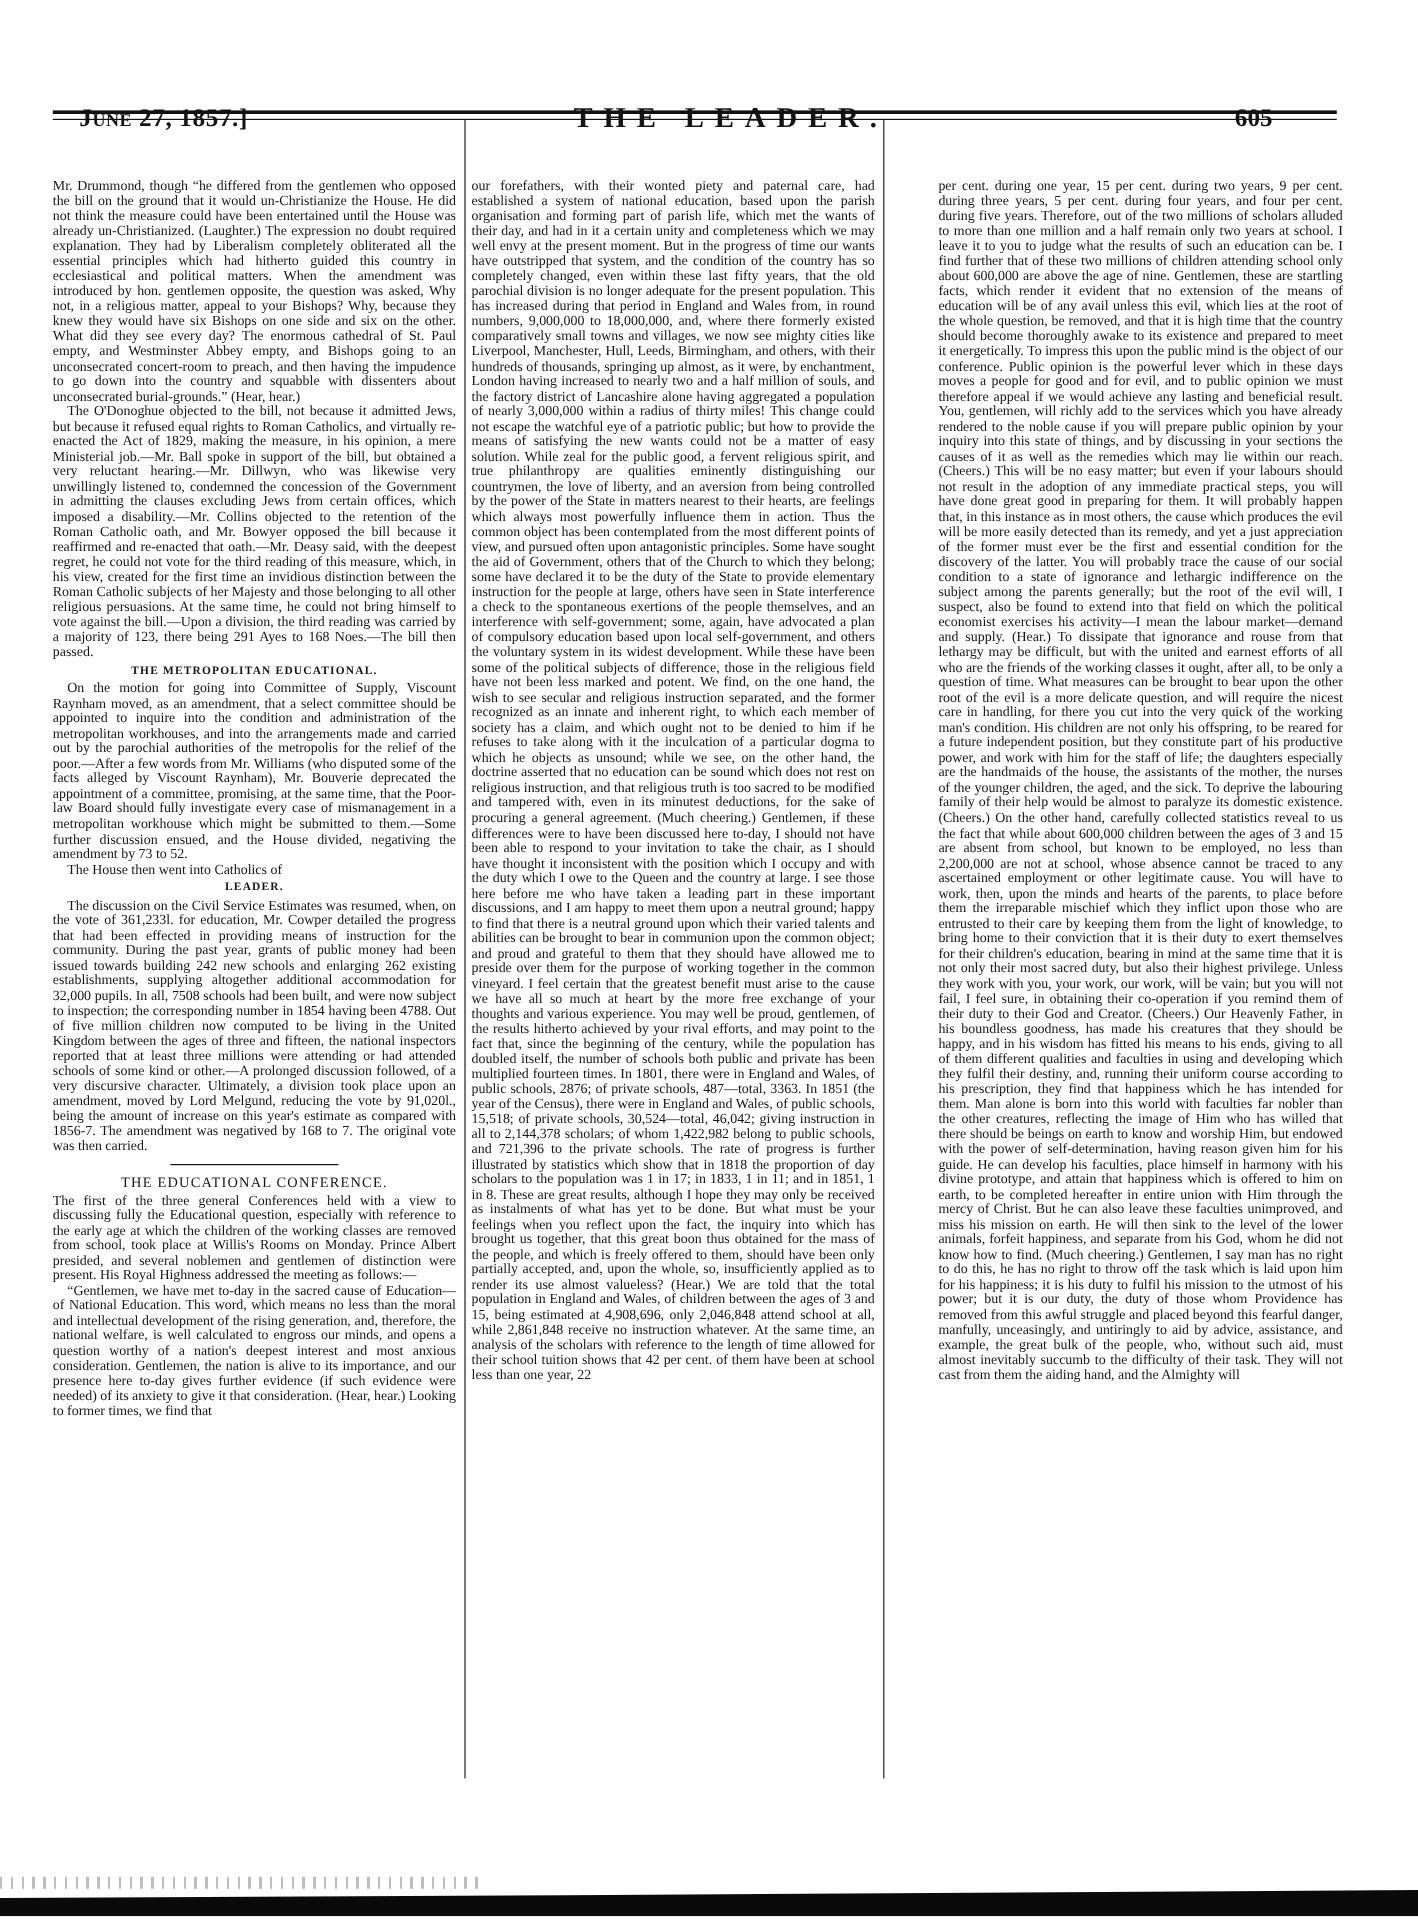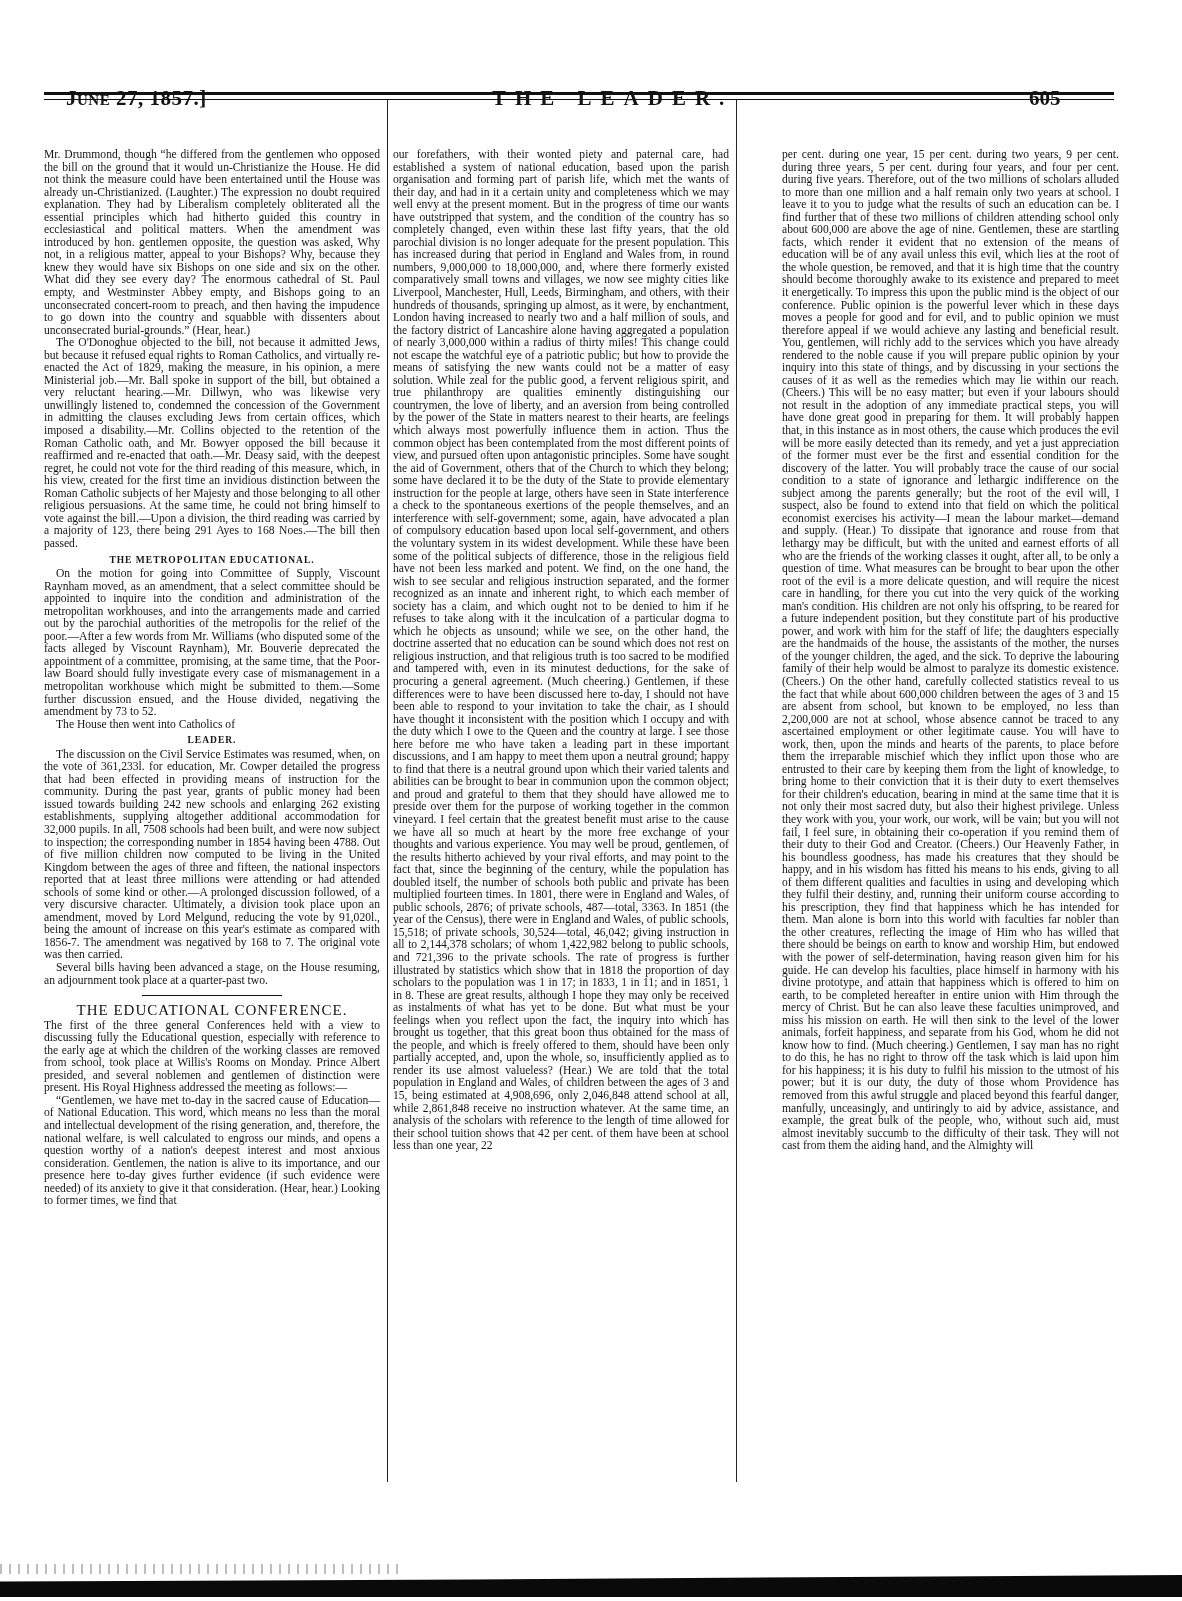--- a/index.html
+++ b/index.html
@@ -1,34 +1,34 @@
 <!DOCTYPE html>
 <html><head>
 <meta charset="utf-8">
 <style>
   html, body { margin:0; padding:0; background:#ffffff; }
   body { width:1182px; height:1601px; position:relative; overflow:hidden;
          font-family:"Liberation Serif","DejaVu Serif",serif; color:#151515; }
   .header { position:absolute; left:44px; top:66px; width:1080px; height:26px;margin-top:20px; }
   .header .date { position:absolute; left:22px; top:0; font-size:21px; font-weight:bold; letter-spacing:0.5px; font-variant:small-caps; }
-  .header .title { position:absolute; left:448px; top:0; font-size:21px; font-weight:bold; letter-spacing:9px; }
+  .header .title { position:absolute; left:434px; top:0; font-size:24px; font-weight:bold; letter-spacing:9px; }
   .header .pageno { position:absolute; left:985px; top:0; font-size:21px; font-weight:bold;text-align:center; }
   .rule { position:absolute; left:44px; top:92px; width:1070px; height:4px; border-top:3px solid #111; border-bottom:1px solid #111; }
   .col { position:absolute; top:101px; font-size:11.6px; line-height:12.55px; text-align:justify;margin-top:48px; }
   .col p { margin:0; text-indent:0; }
   .col p.ind { text-indent:12px; }
   .c1 { left:44px; width:336px; }
   .c2 { left:393px; width:336px; }
   .c3 { left:782px; width:337px; }
   .vline { position:absolute; top:100px; width:1px; background:#222; }
   .v1 { left:387px; height:1382px; }
   .v2 { left:736px; height:1382px; }
   .subhead { text-align:center; font-size:9.5px; letter-spacing:1px; margin:3px 0 2px 0; font-weight:bold; }
   .short-rule { width:140px; margin:8px auto 8px auto; border-top:1px solid #111; }
-  .section-title { text-align:center; font-size:15px; letter-spacing:1px; margin:4px 0 3px 0; }
+  .section-title { text-align:center; font-size:12px; letter-spacing:1px; margin:4px 0 3px 0; }
   .bottom-bar { position:absolute; left:0; top:1575px; width:1182px; height:22px; background:#0a0a0a;
                 clip-path: polygon(0 30%, 40% 20%, 100% 0, 100% 100%, 0 100%); }
   .noise { position:absolute; left:0; top:1564px; width:400px; height:10px;
            background: repeating-linear-gradient(90deg,#444 0 2px,transparent 2px 9px); opacity:.35; }
 </style>
 </head>
 <body>
 
 <div class="header">
   <span class="date">June 27, 1857.]</span>
@@ -41,21 +41,20 @@
 <div class="vline v2"></div>
 
 <div class="col c1">
   <p>Mr. Drummond, though “he differed from the gentlemen who opposed the bill on the ground that it would un-Christianize the House. He did not think the measure could have been entertained until the House was already un-Christianized. (Laughter.) The expression no doubt required explanation. They had by Liberalism completely obliterated all the essential principles which had hitherto guided this country in ecclesiastical and political matters. When the amendment was introduced by hon. gentlemen opposite, the question was asked, Why not, in a religious matter, appeal to your Bishops? Why, because they knew they would have six Bishops on one side and six on the other. What did they see every day? The enormous cathedral of St. Paul empty, and Westminster Abbey empty, and Bishops going to an unconsecrated concert-room to preach, and then having the impudence to go down into the country and squabble with dissenters about unconsecrated burial-grounds.” (Hear, hear.)</p>
   <p class="ind">The O'Donoghue objected to the bill, not because it admitted Jews, but because it refused equal rights to Roman Catholics, and virtually re-enacted the Act of 1829, making the measure, in his opinion, a mere Ministerial job.—Mr. Ball spoke in support of the bill, but obtained a very reluctant hearing.—Mr. Dillwyn, who was likewise very unwillingly listened to, condemned the concession of the Government in admitting the clauses excluding Jews from certain offices, which imposed a disability.—Mr. Collins objected to the retention of the Roman Catholic oath, and Mr. Bowyer opposed the bill because it reaffirmed and re-enacted that oath.—Mr. Deasy said, with the deepest regret, he could not vote for the third reading of this measure, which, in his view, created for the first time an invidious distinction between the Roman Catholic subjects of her Majesty and those belonging to all other religious persuasions. At the same time, he could not bring himself to vote against the bill.—Upon a division, the third reading was carried by a majority of 123, there being 291 Ayes to 168 Noes.—The bill then passed.</p>
   <div class="subhead">THE METROPOLITAN EDUCATIONAL.</div>
   <p class="ind">On the motion for going into Committee of Supply, Viscount Raynham moved, as an amendment, that a select committee should be appointed to inquire into the condition and administration of the metropolitan workhouses, and into the arrangements made and carried out by the parochial authorities of the metropolis for the relief of the poor.—After a few words from Mr. Williams (who disputed some of the facts alleged by Viscount Raynham), Mr. Bouverie deprecated the appointment of a committee, promising, at the same time, that the Poor-law Board should fully investigate every case of mismanagement in a metropolitan workhouse which might be submitted to them.—Some further discussion ensued, and the House divided, negativing the amendment by 73 to 52.</p>
   <p class="ind">The House then went into Catholics of</p>
   <div class="subhead">LEADER.</div>
   <p class="ind">The discussion on the Civil Service Estimates was resumed, when, on the vote of 361,233l. for education, Mr. Cowper detailed the progress that had been effected in providing means of instruction for the community. During the past year, grants of public money had been issued towards building 242 new schools and enlarging 262 existing establishments, supplying altogether additional accommodation for 32,000 pupils. In all, 7508 schools had been built, and were now subject to inspection; the corresponding number in 1854 having been 4788. Out of five million children now computed to be living in the United Kingdom between the ages of three and fifteen, the national inspectors reported that at least three millions were attending or had attended schools of some kind or other.—A prolonged discussion followed, of a very discursive character. Ultimately, a division took place upon an amendment, moved by Lord Melgund, reducing the vote by 91,020l., being the amount of increase on this year's estimate as compared with 1856-7. The amendment was negatived by 168 to 7. The original vote was then carried.</p>
-  <p class="ind">Several bills having been advanced a stage, on the House resuming, an adjournment took place at a quarter-past two.</p>
   <div class="short-rule"></div>
   <div class="section-title">THE EDUCATIONAL CONFERENCE.</div>
   <p>The first of the three general Conferences held with a view to discussing fully the Educational question, especially with reference to the early age at which the children of the working classes are removed from school, took place at Willis's Rooms on Monday. Prince Albert presided, and several noblemen and gentlemen of distinction were present. His Royal Highness addressed the meeting as follows:—</p>
   <p class="ind">“Gentlemen, we have met to-day in the sacred cause of Education—of National Education. This word, which means no less than the moral and intellectual development of the rising generation, and, therefore, the national welfare, is well calculated to engross our minds, and opens a question worthy of a nation's deepest interest and most anxious consideration. Gentlemen, the nation is alive to its importance, and our presence here to-day gives further evidence (if such evidence were needed) of its anxiety to give it that consideration. (Hear, hear.) Looking to former times, we find that</p>
 </div>
 
 <div class="col c2">
   <p>our forefathers, with their wonted piety and paternal care, had established a system of national education, based upon the parish organisation and forming part of parish life, which met the wants of their day, and had in it a certain unity and completeness which we may well envy at the present moment. But in the progress of time our wants have outstripped that system, and the condition of the country has so completely changed, even within these last fifty years, that the old parochial division is no longer adequate for the present population. This has increased during that period in England and Wales from, in round numbers, 9,000,000 to 18,000,000, and, where there formerly existed comparatively small towns and villages, we now see mighty cities like Liverpool, Manchester, Hull, Leeds, Birmingham, and others, with their hundreds of thousands, springing up almost, as it were, by enchantment, London having increased to nearly two and a half million of souls, and the factory district of Lancashire alone having aggregated a population of nearly 3,000,000 within a radius of thirty miles! This change could not escape the watchful eye of a patriotic public; but how to provide the means of satisfying the new wants could not be a matter of easy solution. While zeal for the public good, a fervent religious spirit, and true philanthropy are qualities eminently distinguishing our countrymen, the love of liberty, and an aversion from being controlled by the power of the State in matters nearest to their hearts, are feelings which always most powerfully influence them in action. Thus the common object has been contemplated from the most different points of view, and pursued often upon antagonistic principles. Some have sought the aid of Government, others that of the Church to which they belong; some have declared it to be the duty of the State to provide elementary instruction for the people at large, others have seen in State interference a check to the spontaneous exertions of the people themselves, and an interference with self-government; some, again, have advocated a plan of compulsory education based upon local self-government, and others the voluntary system in its widest development. While these have been some of the political subjects of difference, those in the religious field have not been less marked and potent. We find, on the one hand, the wish to see secular and religious instruction separated, and the former recognized as an innate and inherent right, to which each member of society has a claim, and which ought not to be denied to him if he refuses to take along with it the inculcation of a particular dogma to which he objects as unsound; while we see, on the other hand, the doctrine asserted that no education can be sound which does not rest on religious instruction, and that religious truth is too sacred to be modified and tampered with, even in its minutest deductions, for the sake of procuring a general agreement. (Much cheering.) Gentlemen, if these differences were to have been discussed here to-day, I should not have been able to respond to your invitation to take the chair, as I should have thought it inconsistent with the position which I occupy and with the duty which I owe to the Queen and the country at large. I see those here before me who have taken a leading part in these important discussions, and I am happy to meet them upon a neutral ground; happy to find that there is a neutral ground upon which their varied talents and abilities can be brought to bear in communion upon the common object; and proud and grateful to them that they should have allowed me to preside over them for the purpose of working together in the common vineyard. I feel certain that the greatest benefit must arise to the cause we have all so much at heart by the more free exchange of your thoughts and various experience. You may well be proud, gentlemen, of the results hitherto achieved by your rival efforts, and may point to the fact that, since the beginning of the century, while the population has doubled itself, the number of schools both public and private has been multiplied fourteen times. In 1801, there were in England and Wales, of public schools, 2876; of private schools, 487—total, 3363. In 1851 (the year of the Census), there were in England and Wales, of public schools, 15,518; of private schools, 30,524—total, 46,042; giving instruction in all to 2,144,378 scholars; of whom 1,422,982 belong to public schools, and 721,396 to the private schools. The rate of progress is further illustrated by statistics which show that in 1818 the proportion of day scholars to the population was 1 in 17; in 1833, 1 in 11; and in 1851, 1 in 8. These are great results, although I hope they may only be received as instalments of what has yet to be done. But what must be your feelings when you reflect upon the fact, the inquiry into which has brought us together, that this great boon thus obtained for the mass of the people, and which is freely offered to them, should have been only partially accepted, and, upon the whole, so, insufficiently applied as to render its use almost valueless? (Hear.) We are told that the total population in England and Wales, of children between the ages of 3 and 15, being estimated at 4,908,696, only 2,046,848 attend school at all, while 2,861,848 receive no instruction whatever. At the same time, an analysis of the scholars with reference to the length of time allowed for their school tuition shows that 42 per cent. of them have been at school less than one year, 22</p>
 </div>
 

